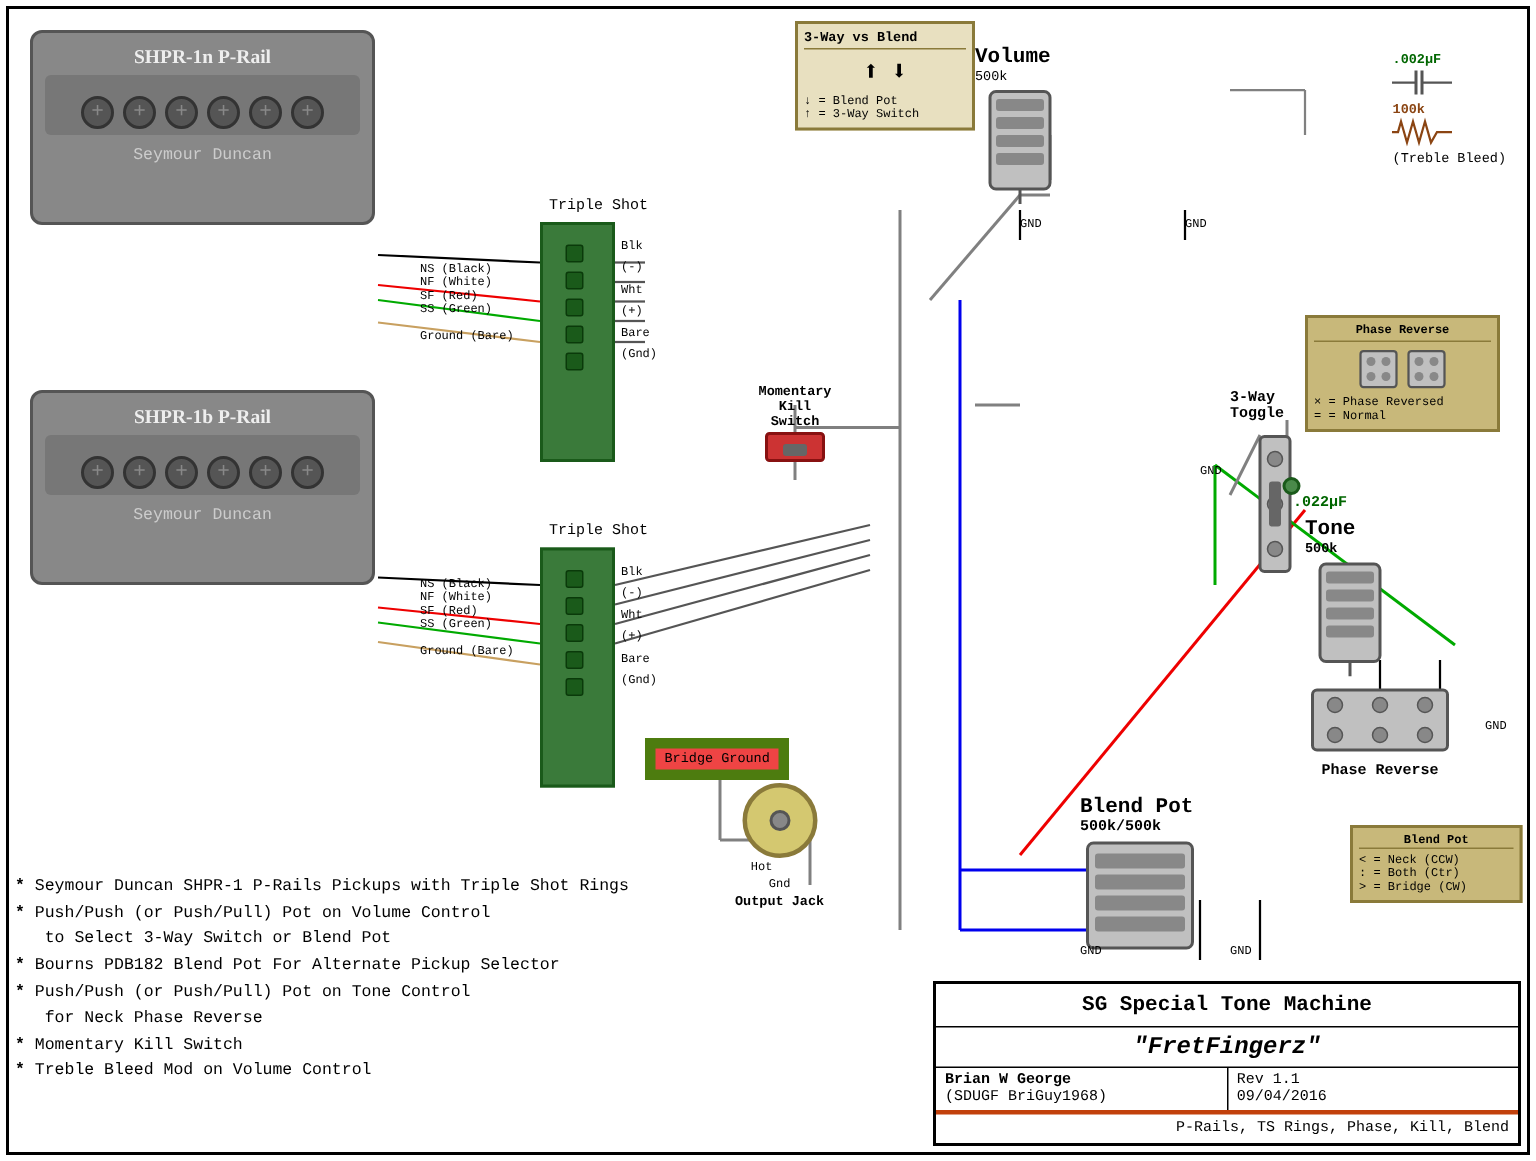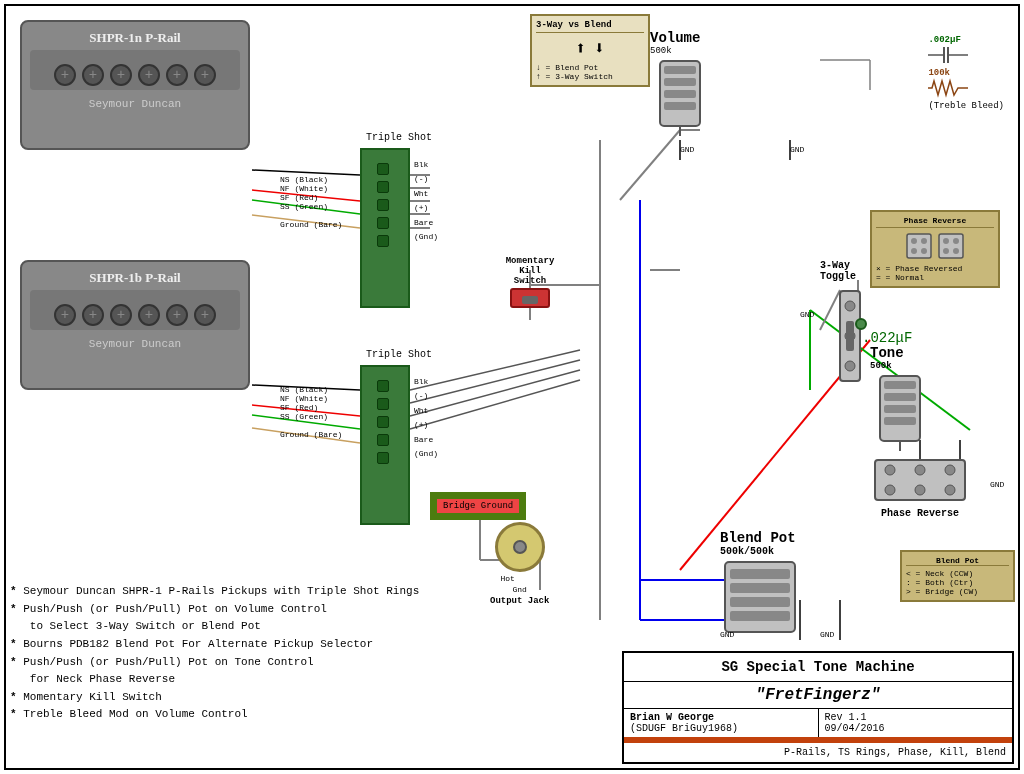--- a/index.html
+++ b/index.html
@@ -306,21 +306,21 @@
     #title-box-name {
       padding: 4px;
       font-size: 16px;
       font-weight: bold;
       text-align: center;
       font-style: italic;
       border-bottom: 1px solid #000;
     }
     #title-box-meta {
       display: flex;
-      border-bottom: 6px solid #c2410c;
+      border-bottom: 3px solid #c2410c;
       justify-content: flex-end;
     }
     .meta-cell {
       flex: 1;
       padding: 3px 6px;
       font-size: 10px;
       border-right: 1px solid #000;
     }
     .meta-cell:last-child { border-right: none; }
     #title-box-tags {
@@ -573,21 +573,21 @@
         <circle cx="9" cy="9" r="3" fill="#888"></circle>
         <circle cx="19" cy="9" r="3" fill="#888"></circle>
         <circle cx="9" cy="19" r="3" fill="#888"></circle>
         <circle cx="19" cy="19" r="3" fill="#888"></circle>
       </svg>
     </div>
     <div>× = Phase Reversed</div>
     <div>= = Normal</div>
   </div>
 
-  <div style="position:absolute; top:330px; left:862px; font-size:14px; color:#006600; font-weight:normal;">.022μF</div>
+  <div style="position:absolute; top:330px; left:862px; font-size:10px; color:#006600; font-weight:bold;">.022μF</div>
   <div style="position:absolute; top:318px; left:855px; width:12px; height:12px; background:#4a8a4a; border-radius:50%; border:2px solid #1a5a1a;"></div>
 
   <div id="tone-area">
     <div class="pot-label">Tone</div>
     <div class="pot-sub">500k</div>
     <svg width="60" height="80" viewBox="0 0 60 80">
       <rect x="10" y="5" width="40" height="65" rx="4" fill="#c0c0c0" stroke="#555" stroke-width="2"></rect>
       <rect x="14" y="10" width="32" height="8" fill="#888" rx="2"></rect>
       <rect x="14" y="22" width="32" height="8" fill="#888" rx="2"></rect>
       <rect x="14" y="34" width="32" height="8" fill="#888" rx="2"></rect>

